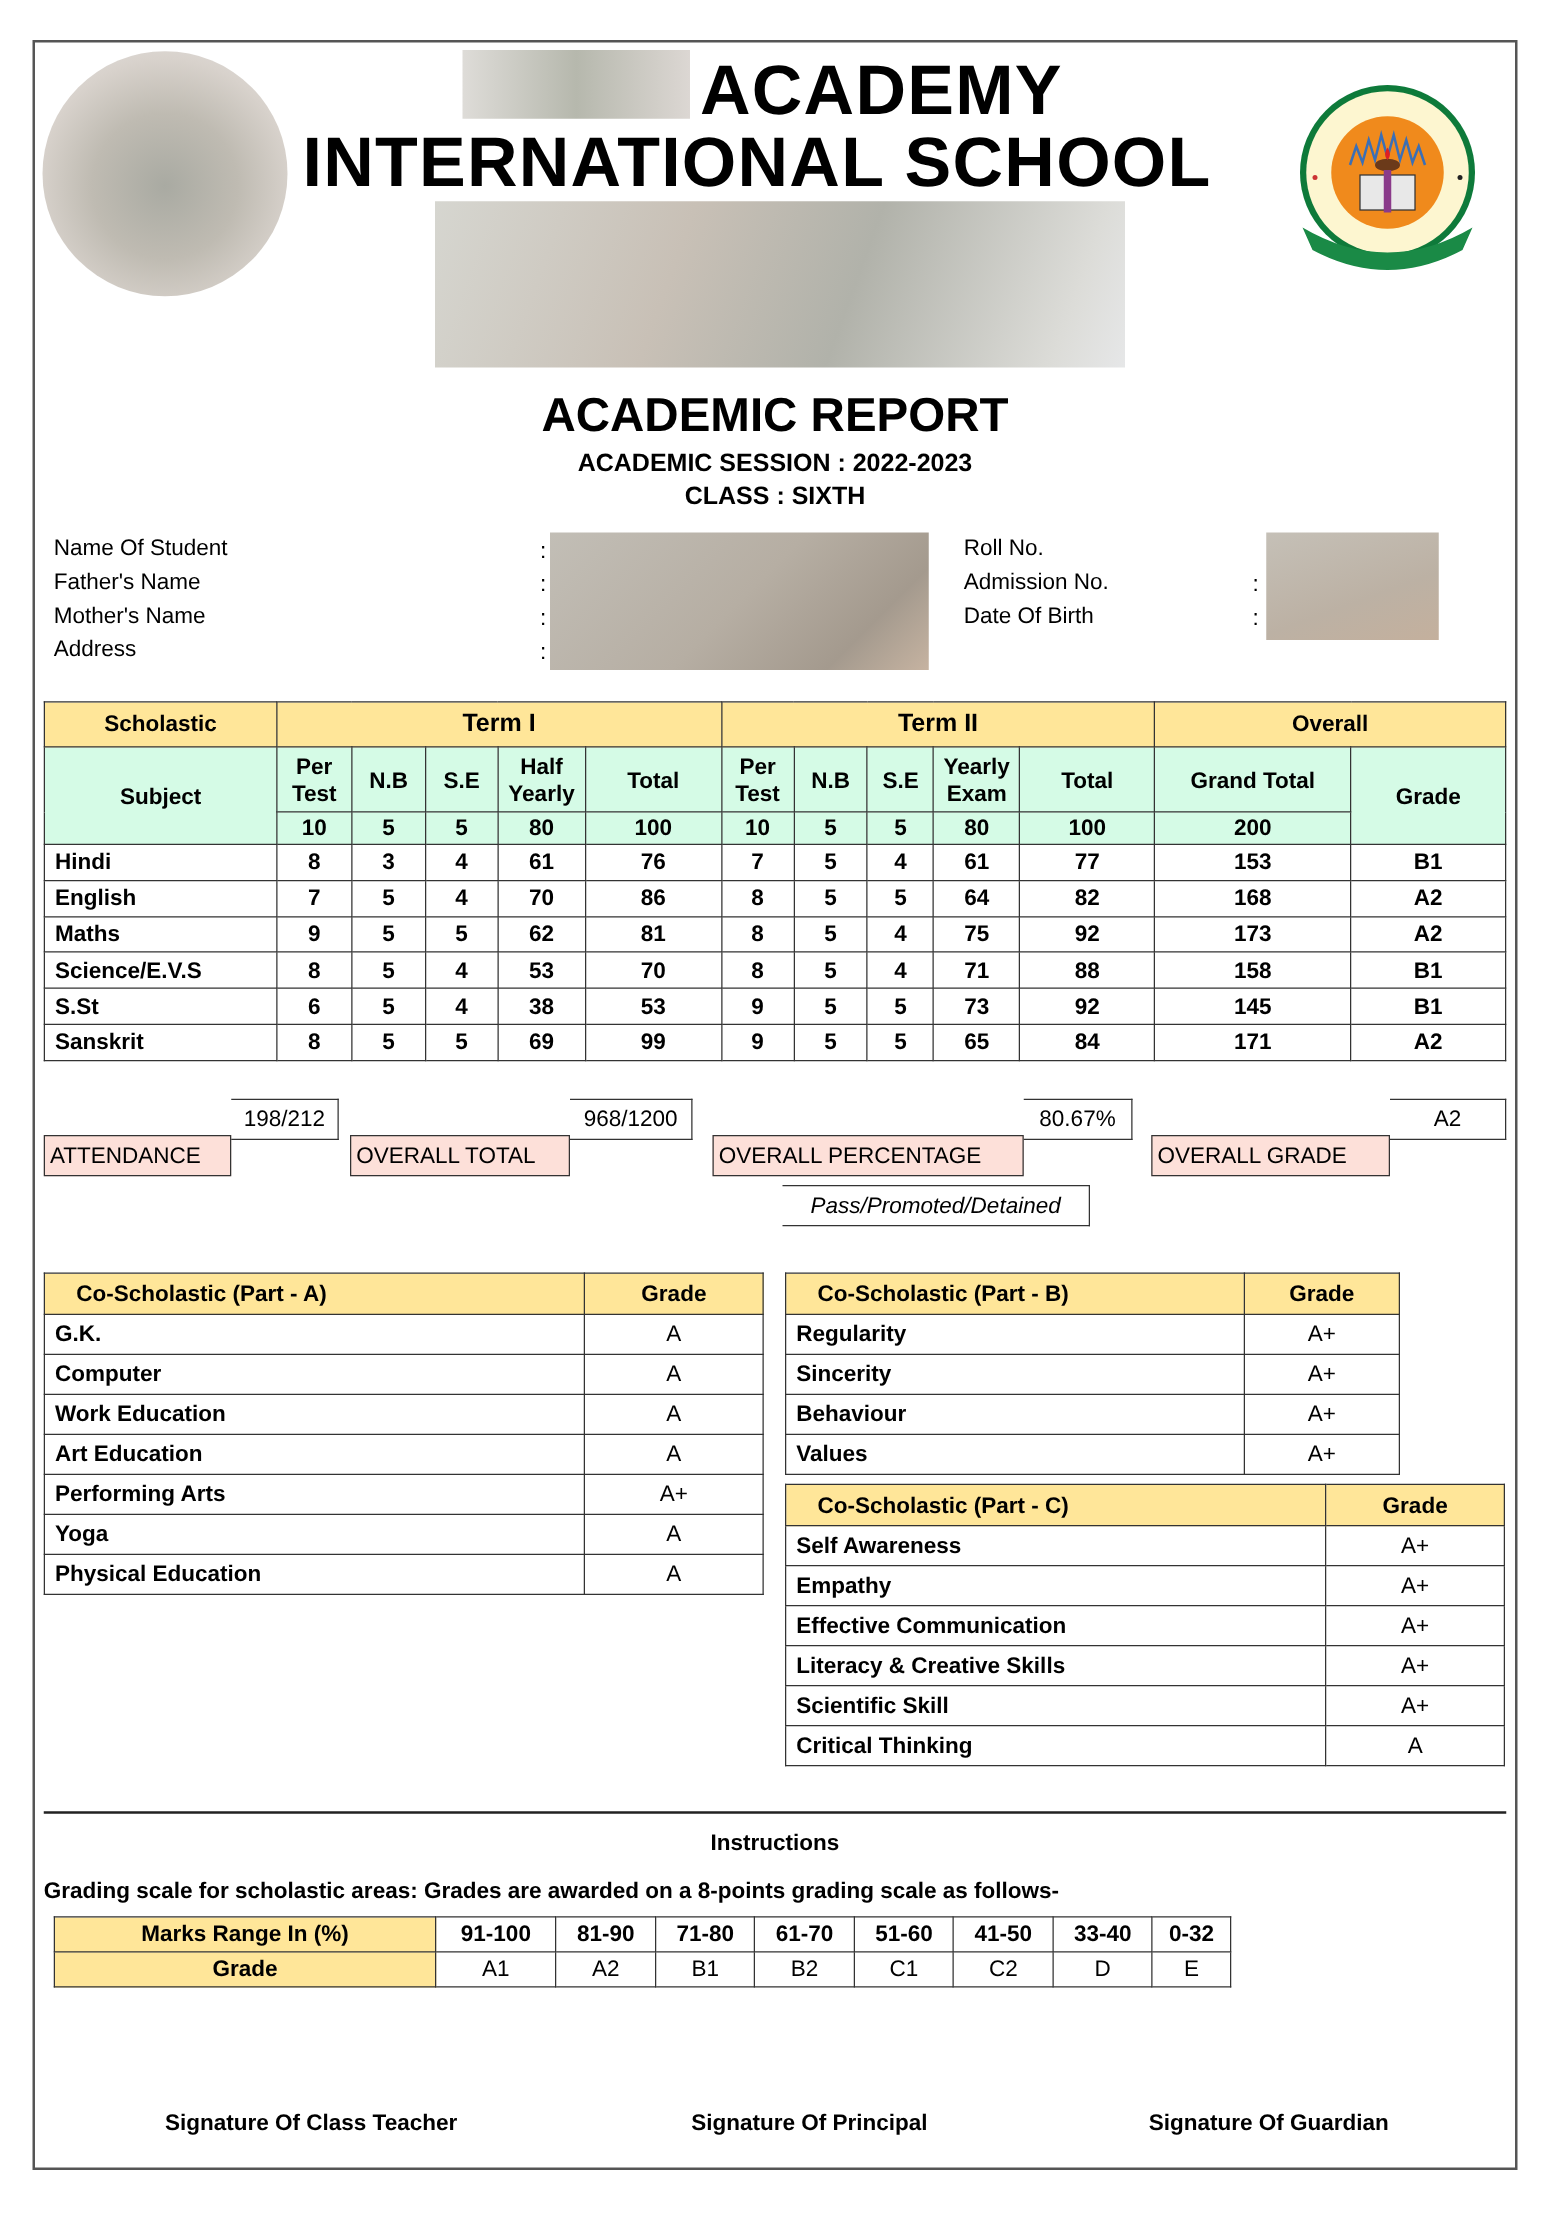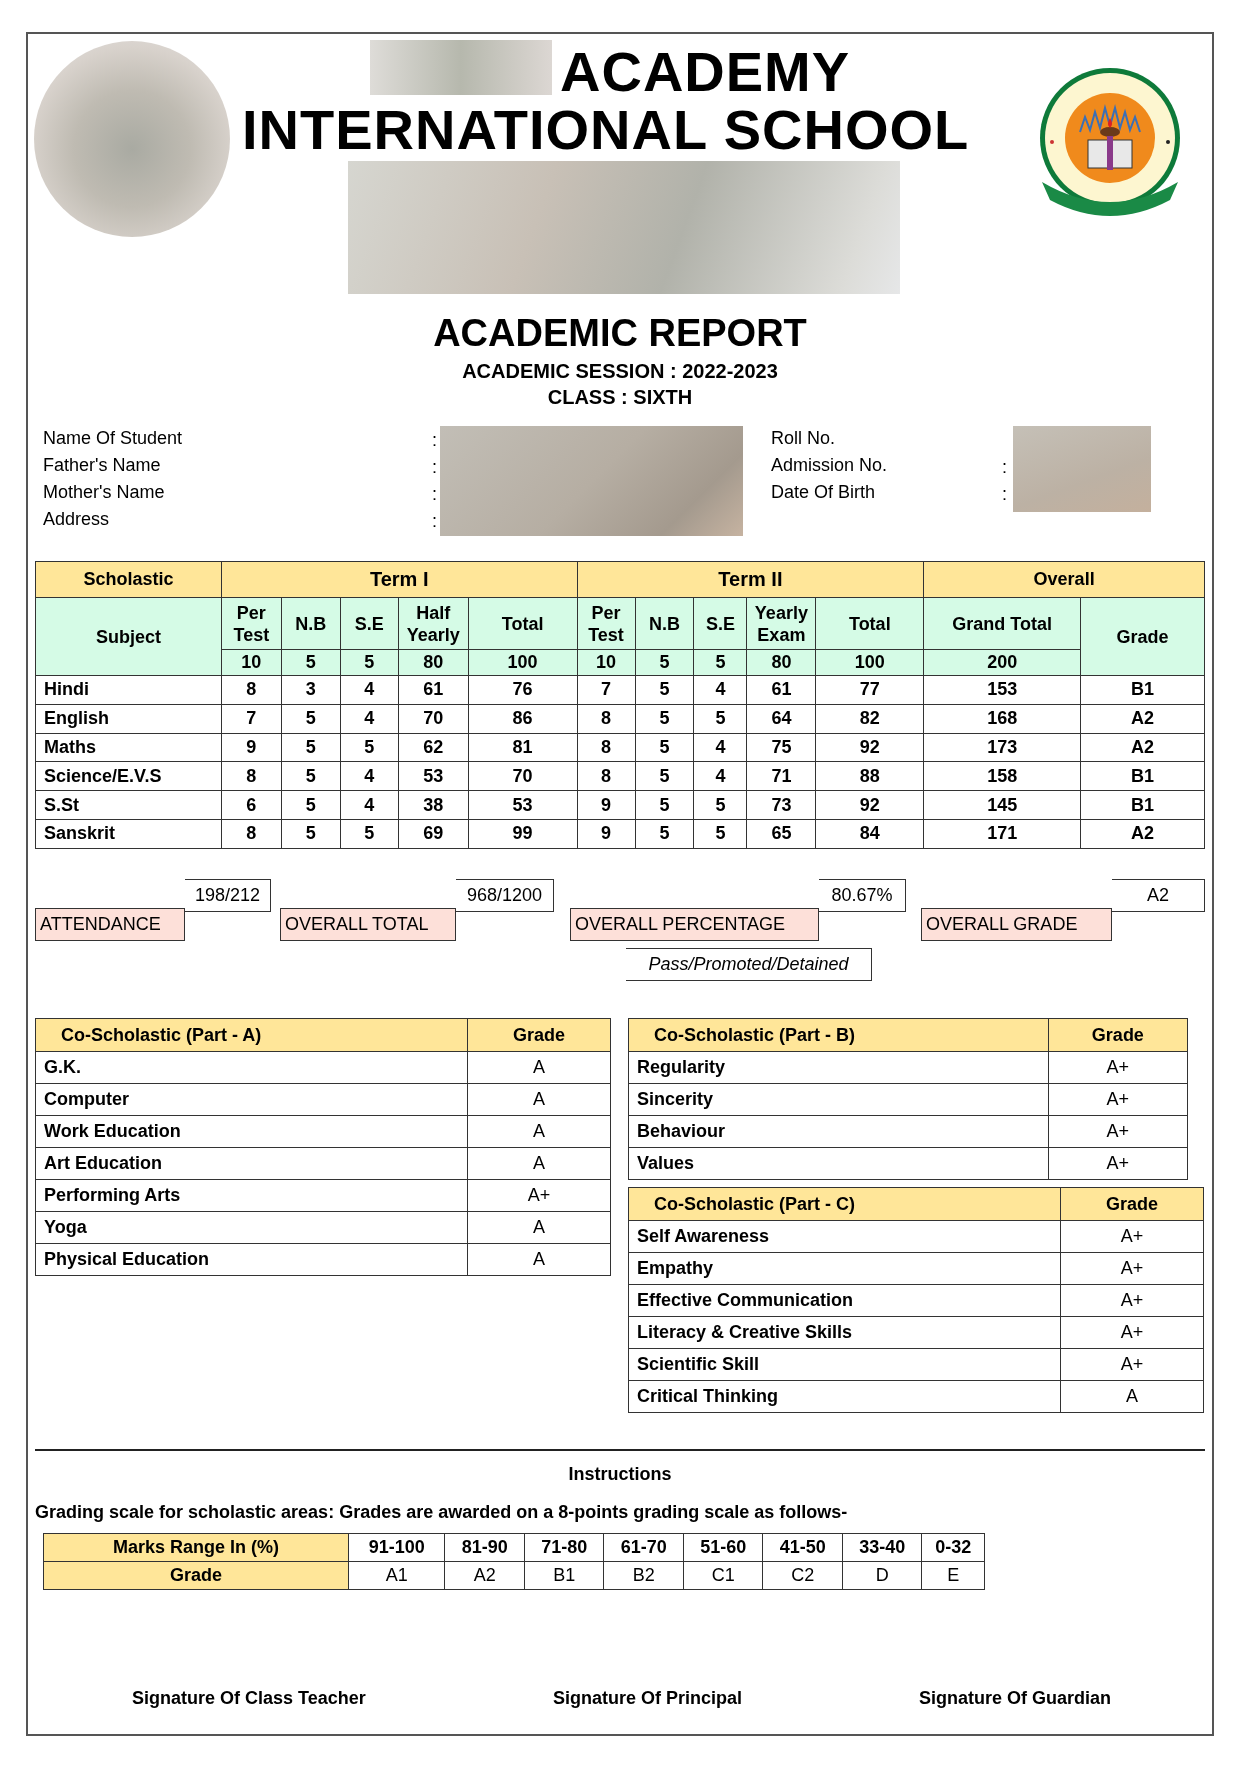--- a/index.html
+++ b/index.html
@@ -320,21 +320,21 @@
         <td>Yoga</td>
         <td class="grade">A</td>
       </tr>
       <tr>
         <td>Physical Education</td>
         <td class="grade">A</td>
       </tr>
     </tbody>
 </table>
 
-<table class="cs" style="left:628px; top:1018px; width:560px;">
+<table class="cs" style="left:628px; top:1018px; width:492px;">
   <colgroup>
       <col style="width:433px">
       <col style="width:143px">
     </colgroup>
   <tbody>
       <tr>
     <th class="yellow left">Co-Scholastic (Part - B)</th>
     <th class="yellow">Grade</th>
   </tr>
   </tbody>

